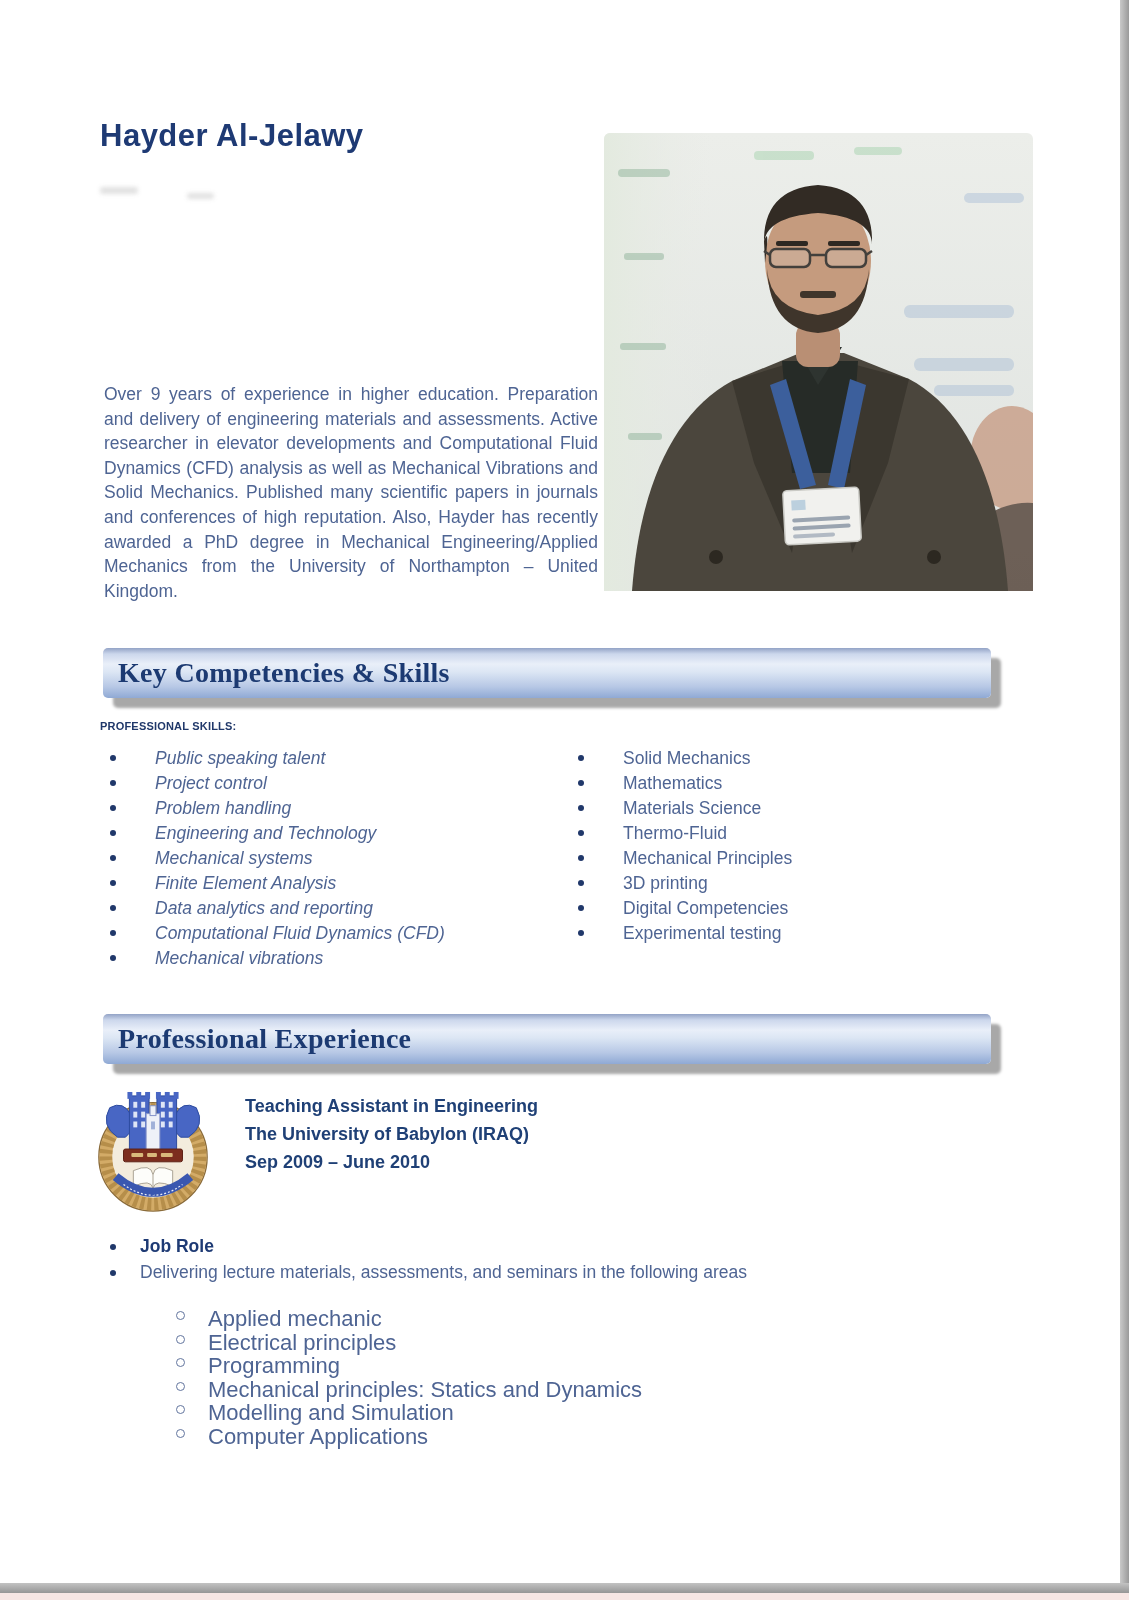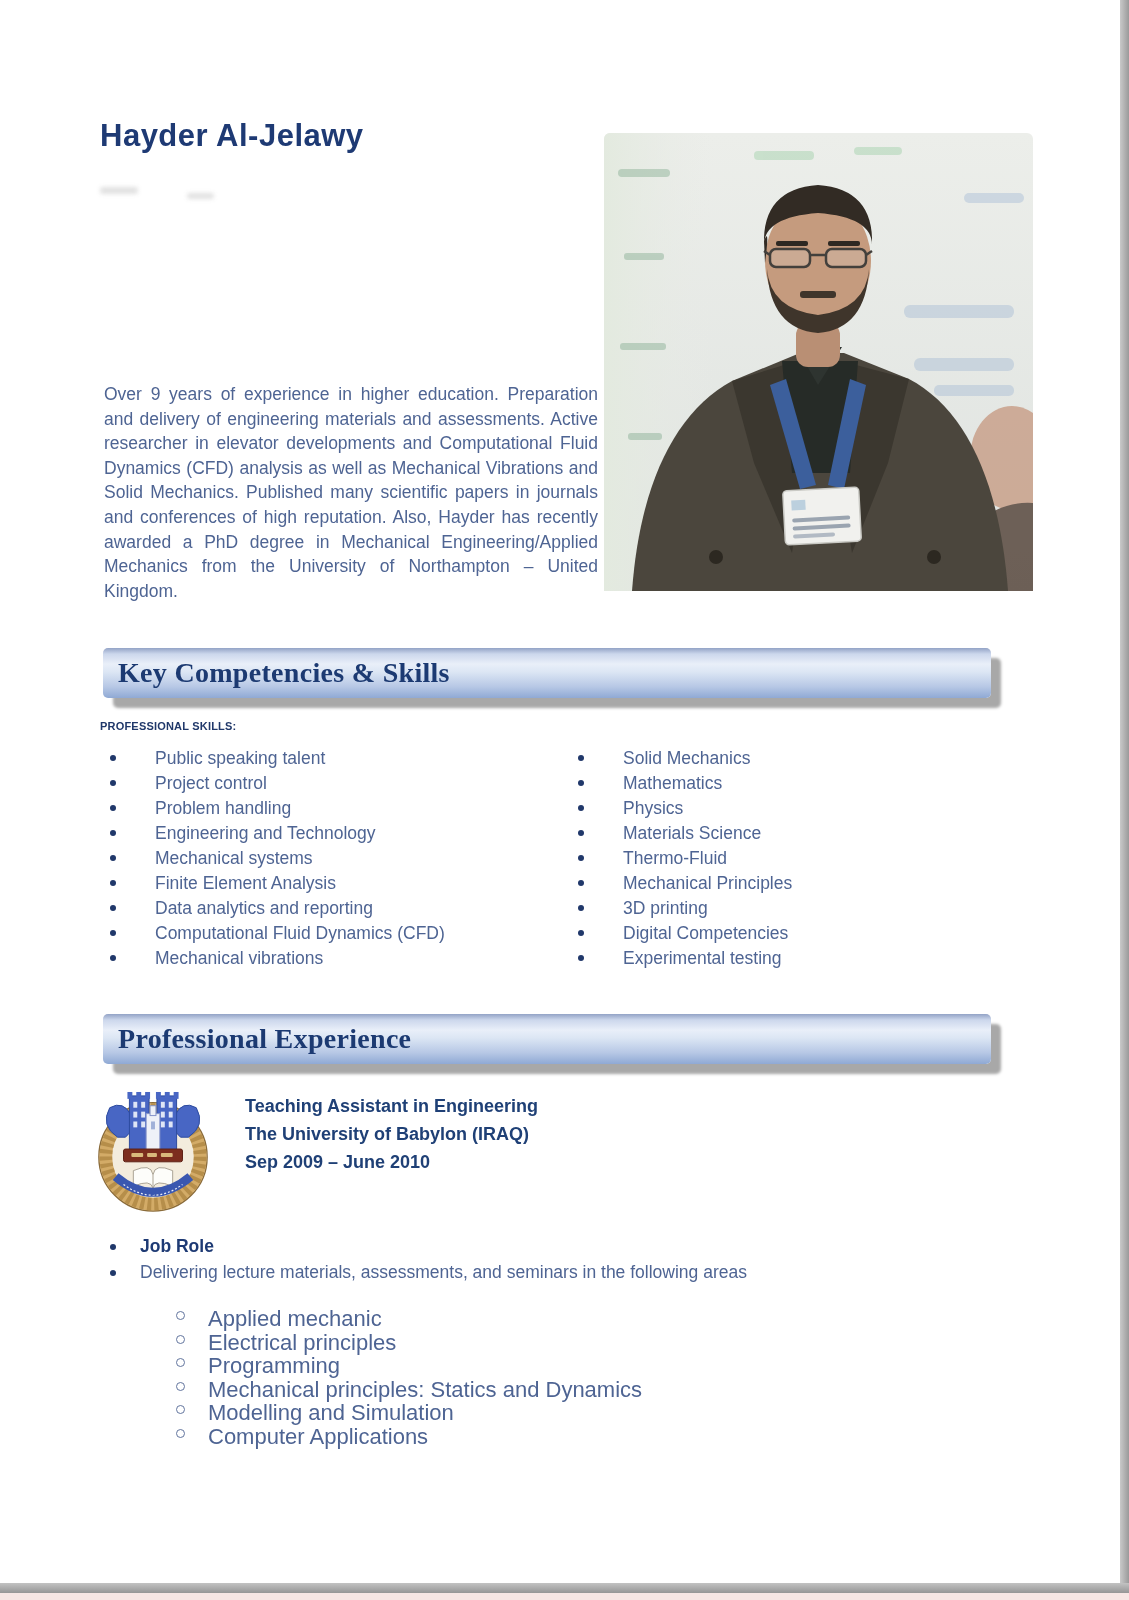--- a/index.html
+++ b/index.html
@@ -48,21 +48,21 @@
   .skills-header{
     position:absolute;left:100px;top:720px;
     font-size:11px;font-weight:bold;color:#20386a;letter-spacing:.2px;
   }
   ul.blist{list-style:none;margin:0;padding:0;position:absolute;}
   ul.blist li{position:relative;padding-left:55px;height:25px;
     font-size:17.5px;color:#4e6493;}
   ul.blist li .dot{
     position:absolute;left:10px;top:7px;width:6px;height:6px;border-radius:50%;
     background:#20386a;}
-  .skills-left{left:100px;top:748px;width:470px;}
+  .skills-left{left:100px;top:748px;width:470px;font-style:italic;}
   .skills-right{left:568px;top:748px;width:430px;}
   .skills-right li{padding-left:42px;}
 
   .logo{position:absolute;left:94px;top:1086px;width:118px;height:128px;}
 
   .exp-head{position:absolute;left:245px;top:1096px;}
   .exp-head div{font-size:18px;font-weight:bold;color:#1f4076;height:28px;}
 
   ul.jobrole{list-style:none;margin:0;padding:0;position:absolute;left:100px;top:1236px;width:800px;}
   ul.jobrole li{position:relative;padding-left:40px;height:26px;font-size:17.5px;color:#4e6493;}
@@ -179,21 +179,20 @@
     <li><span class="dot"></span><span>Mechanical systems</span></li>
     <li><span class="dot"></span><span>Finite Element Analysis</span></li>
     <li><span class="dot"></span><span>Data analytics and reporting</span></li>
     <li><span class="dot"></span><span>Computational Fluid Dynamics (CFD)</span></li>
     <li><span class="dot"></span><span>Mechanical vibrations</span></li>
   </ul>
 
   <ul class="blist skills-right">
     <li><span class="dot"></span><span>Solid Mechanics</span></li>
     <li><span class="dot"></span><span>Mathematics</span></li>
-    <li><span class="dot"></span><span>Physics</span></li>
     <li><span class="dot"></span><span>Materials Science</span></li>
     <li><span class="dot"></span><span>Thermo-Fluid</span></li>
     <li><span class="dot"></span><span>Mechanical Principles</span></li>
     <li><span class="dot"></span><span>3D printing</span></li>
     <li><span class="dot"></span><span>Digital Competencies</span></li>
     <li><span class="dot"></span><span>Experimental testing</span></li>
   </ul>
 
   <div class="banner banner-exp">
     <span>Professional Experience</span>

